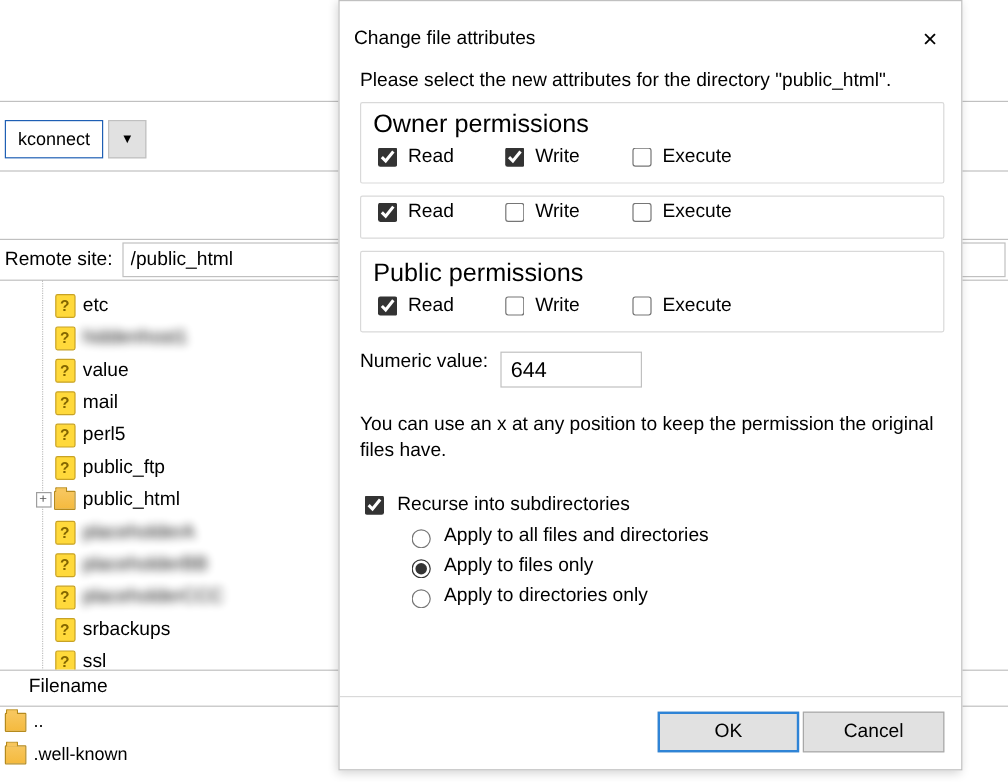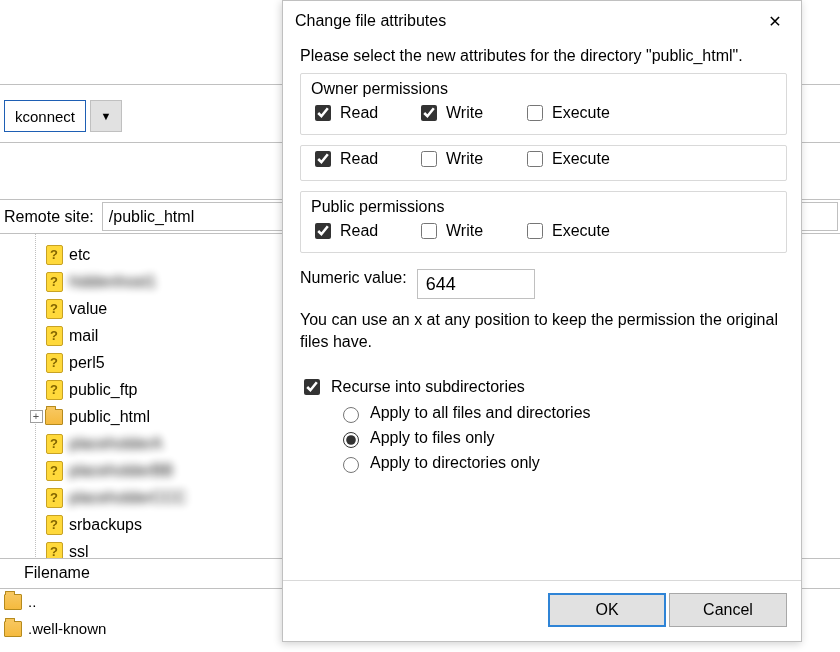--- a/index.html
+++ b/index.html
@@ -226,21 +226,21 @@
     border: 1px solid var(--win-border);
     box-shadow: -1px 2px 8px rgba(0,0,0,0.18);
     display: flex;
     flex-direction: column;
     font-size: 16px;
   }
   .dlg-title {
     display: flex;
     align-items: center;
     justify-content: space-between;
-    padding: 8px 12px 4px 12px;
+    padding: 20px 12px 4px 12px;
     font-size: 16px;
     text-align: center;
   }
   .dlg-close {
     width: 28px; height: 24px;
     display: flex;
     align-items: center;
     justify-content: center;
     font-size: 16px;
     cursor: pointer;
@@ -256,21 +256,21 @@
     margin: 2px 0 2px 0;
   }
 
   .perm-group {
     border: 1px solid var(--fieldset-border);
     border-radius: 2px;
     padding: 2px 10px 4px 10px;
     margin-bottom: 4px;
   }
   .perm-title {
-    font-size: 16px;
+    font-size: 21px;
     margin: 4px 0 4px 0;
   }
   .perm-row {
     display: flex;
     gap: 12px;
     margin-bottom: 6px;
   }
   .chk {
     display: inline-flex;
     align-items: center;
@@ -290,21 +290,21 @@
   }
   .numval input {
     width: 100px;
     height: 28px;
     border: 1px solid var(--win-border);
     padding: 0 8px;
     font-size: 18px;
     font-family: inherit;
   }
   .hint {
-    margin: 4px 0 4px 0;
+    margin: 14px 0 4px 0;
     line-height: 1.4;
   }
   .recurse {
     margin-top: 6px;
   }
   .recurse .row {
     display: flex;
     align-items: center;
     gap: 8px;
     margin: 6px 0;

